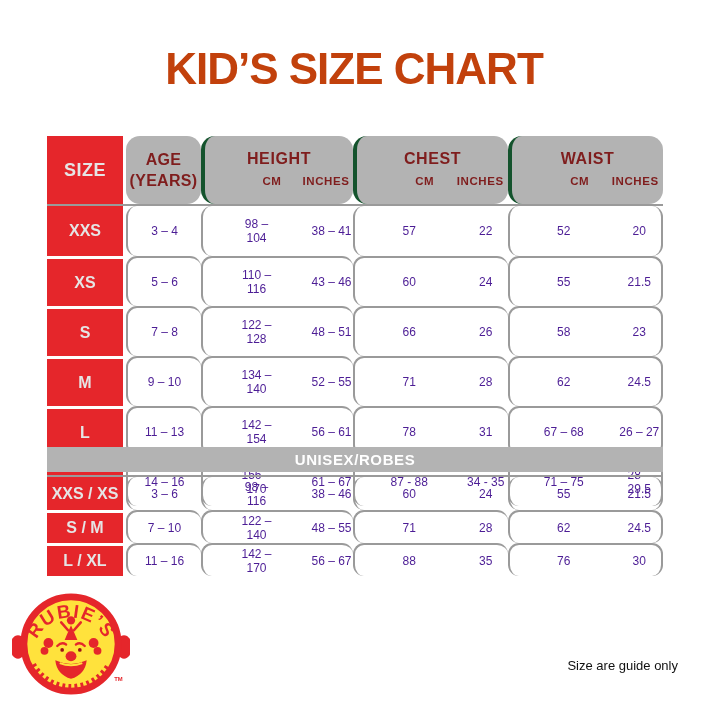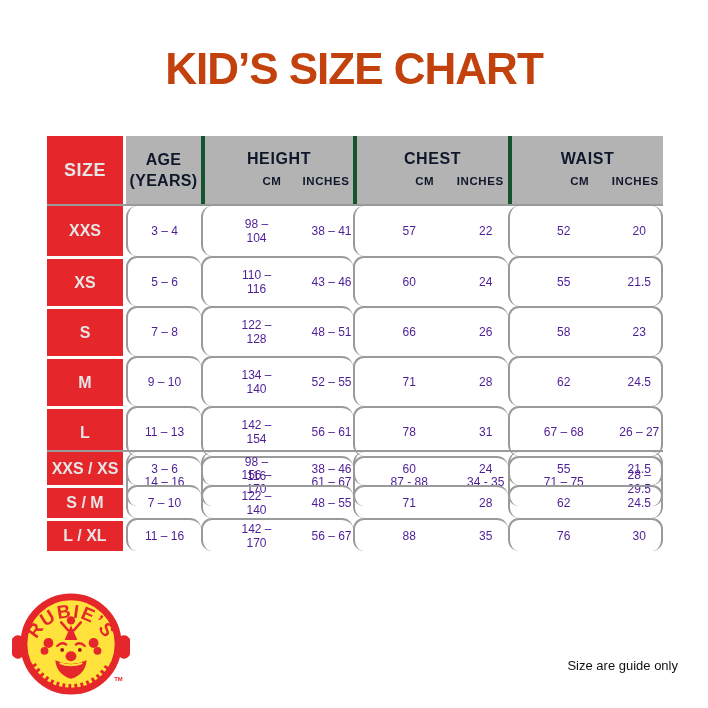--- a/index.html
+++ b/index.html
@@ -17,21 +17,21 @@
 
   .thead, .trow { display:grid; grid-template-columns:76px 3px 75px 152px 155px 155px; }
   .thead { height:68px; }
   .trow { height:50px; }
   #unisex-table .trow { height:33px; }
 
   .red-cell { background:var(--red,#e5262b); color:#e5e5e5; font-weight:bold; font-size:16px;
               display:flex; align-items:center; justify-content:center; white-space:nowrap; }
   .thead .red-cell { font-size:18px; letter-spacing:.5px; }
 
-  .gray { background:var(--header_gray,#b3b3b3); color:#0f172a; font-weight:bold; }
+  .gray { background:var(--header_gray,#b3b3b3); color:#7f1d1d; font-weight:bold;border-radius:14px; }
   .hage { display:flex; flex-direction:column; align-items:center; justify-content:center;
           font-size:16px; line-height:21px; letter-spacing:.3px; }
   .hgrp { display:flex; flex-direction:column; border-left:4px solid #14532d; }
   .glabel { height:33px; display:flex; align-items:flex-end; justify-content:center;
             font-size:16px; letter-spacing:.6px; padding-bottom:1px; }
   .gsub { flex:1; display:flex; align-items:center; padding-bottom:12px;margin-left:40px; }
   .gsub span { flex:1; text-align:center; font-size:11.5px; letter-spacing:.6px; }
 
   .tbody { border-top:2px solid var(--line_gray,#9a9a9a); }
   #unisex-table .tbody { margin-top:3px; }
@@ -201,20 +201,21 @@
       </div>
       <div class="cell grp waist-cell">
         <span>71 – 75</span>
         <span>28 – 29.5</span>
       </div>
     </div>
   </div>
   </div>
 
   <div class="size-table" id="unisex-table">
+    <div class="unisex-bar">UNISEX/ROBES</div>
     <div class="tbody" id="unisex-rows">
     <div class="trow">
       <div class="red-cell">XXS / XS</div>
       <div class="gapcol"></div>
       <div class="cell age-cell">3 – 6</div>
       <div class="cell grp">
         <span>98 – 116</span>
         <span>38 – 46</span>
       </div>
       <div class="cell grp">

